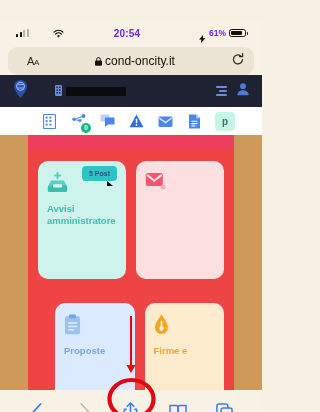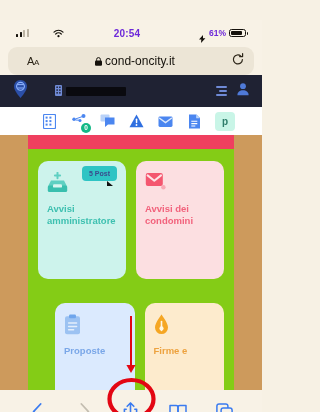--- a/index.html
+++ b/index.html
@@ -82,21 +82,21 @@
   .ibtn.active { width: 20px; height: 19px; border-radius: 4px;
                  background: #c9f5e7; color: #2f7d6b;
                  font-size: 10px; font-weight: 700; }
 
   
   .page-frame {
     position: absolute; left: 0; right: 0; top: 115px; bottom: 42px;
     display: flex; background: #fdfcfa;
   }
   .edge { width: 28px; background: #cd9a5c; flex: 0 0 28px; }
-  .page-body { flex: 1; background: #84cc16; position: relative; overflow: hidden; }
+  .page-body { flex: 1; background: #ef4444; position: relative; overflow: hidden; }
   .red-band { height: 14px; background: #ef3f5f; }
 
   .cards { padding: 12px 10px 0; display: flex; flex-wrap: wrap; gap: 10px; }
   .card {
     flex: 1 1 0; min-width: 0; border-radius: 10px;
     padding: 11px 9px 12px; position: relative; min-height: 118px;
   }
   .card.teal { background: #cdf3ec; }
   .card.pink { background: #fcdfe1; }
   .card.blue { background: #dbeafe; }
@@ -303,21 +303,20 @@
         </div>
 
         <div class="card pink">
           <div class="card-icon">
             <svg width="21" height="19" viewBox="0 0 21 19">
               <rect x="0.8" y="1" width="17" height="13" rx="2" fill="#f4566f"></rect>
               <path d="M2.6 3.4l6.7 5.3 6.7-5.3" stroke="#fde3e6" stroke-width="2" fill="none" stroke-linecap="round" stroke-linejoin="round"></path>
               <circle cx="18.4" cy="15.3" r="2.2" fill="#f9a8b4"></circle>
             </svg>
           </div>
-          <div class="card-title">Avvisi dei condomini</div>
         </div>
       </div>
 
       <div class="cards row2">
         <div class="card blue">
           <div class="card-icon">
             <svg width="17" height="21" viewBox="0 0 17 21">
               <rect x="1" y="2.2" width="15" height="18" rx="2" fill="#9cc2f2"></rect>
               <rect x="5" y="0.6" width="7" height="3.6" rx="1.2" fill="#6fa5ec"></rect>
               <path d="M4.6 9h8M4.6 12.4h8M4.6 15.8h5" stroke="#e3eefc" stroke-width="1.5" stroke-linecap="round"></path>

